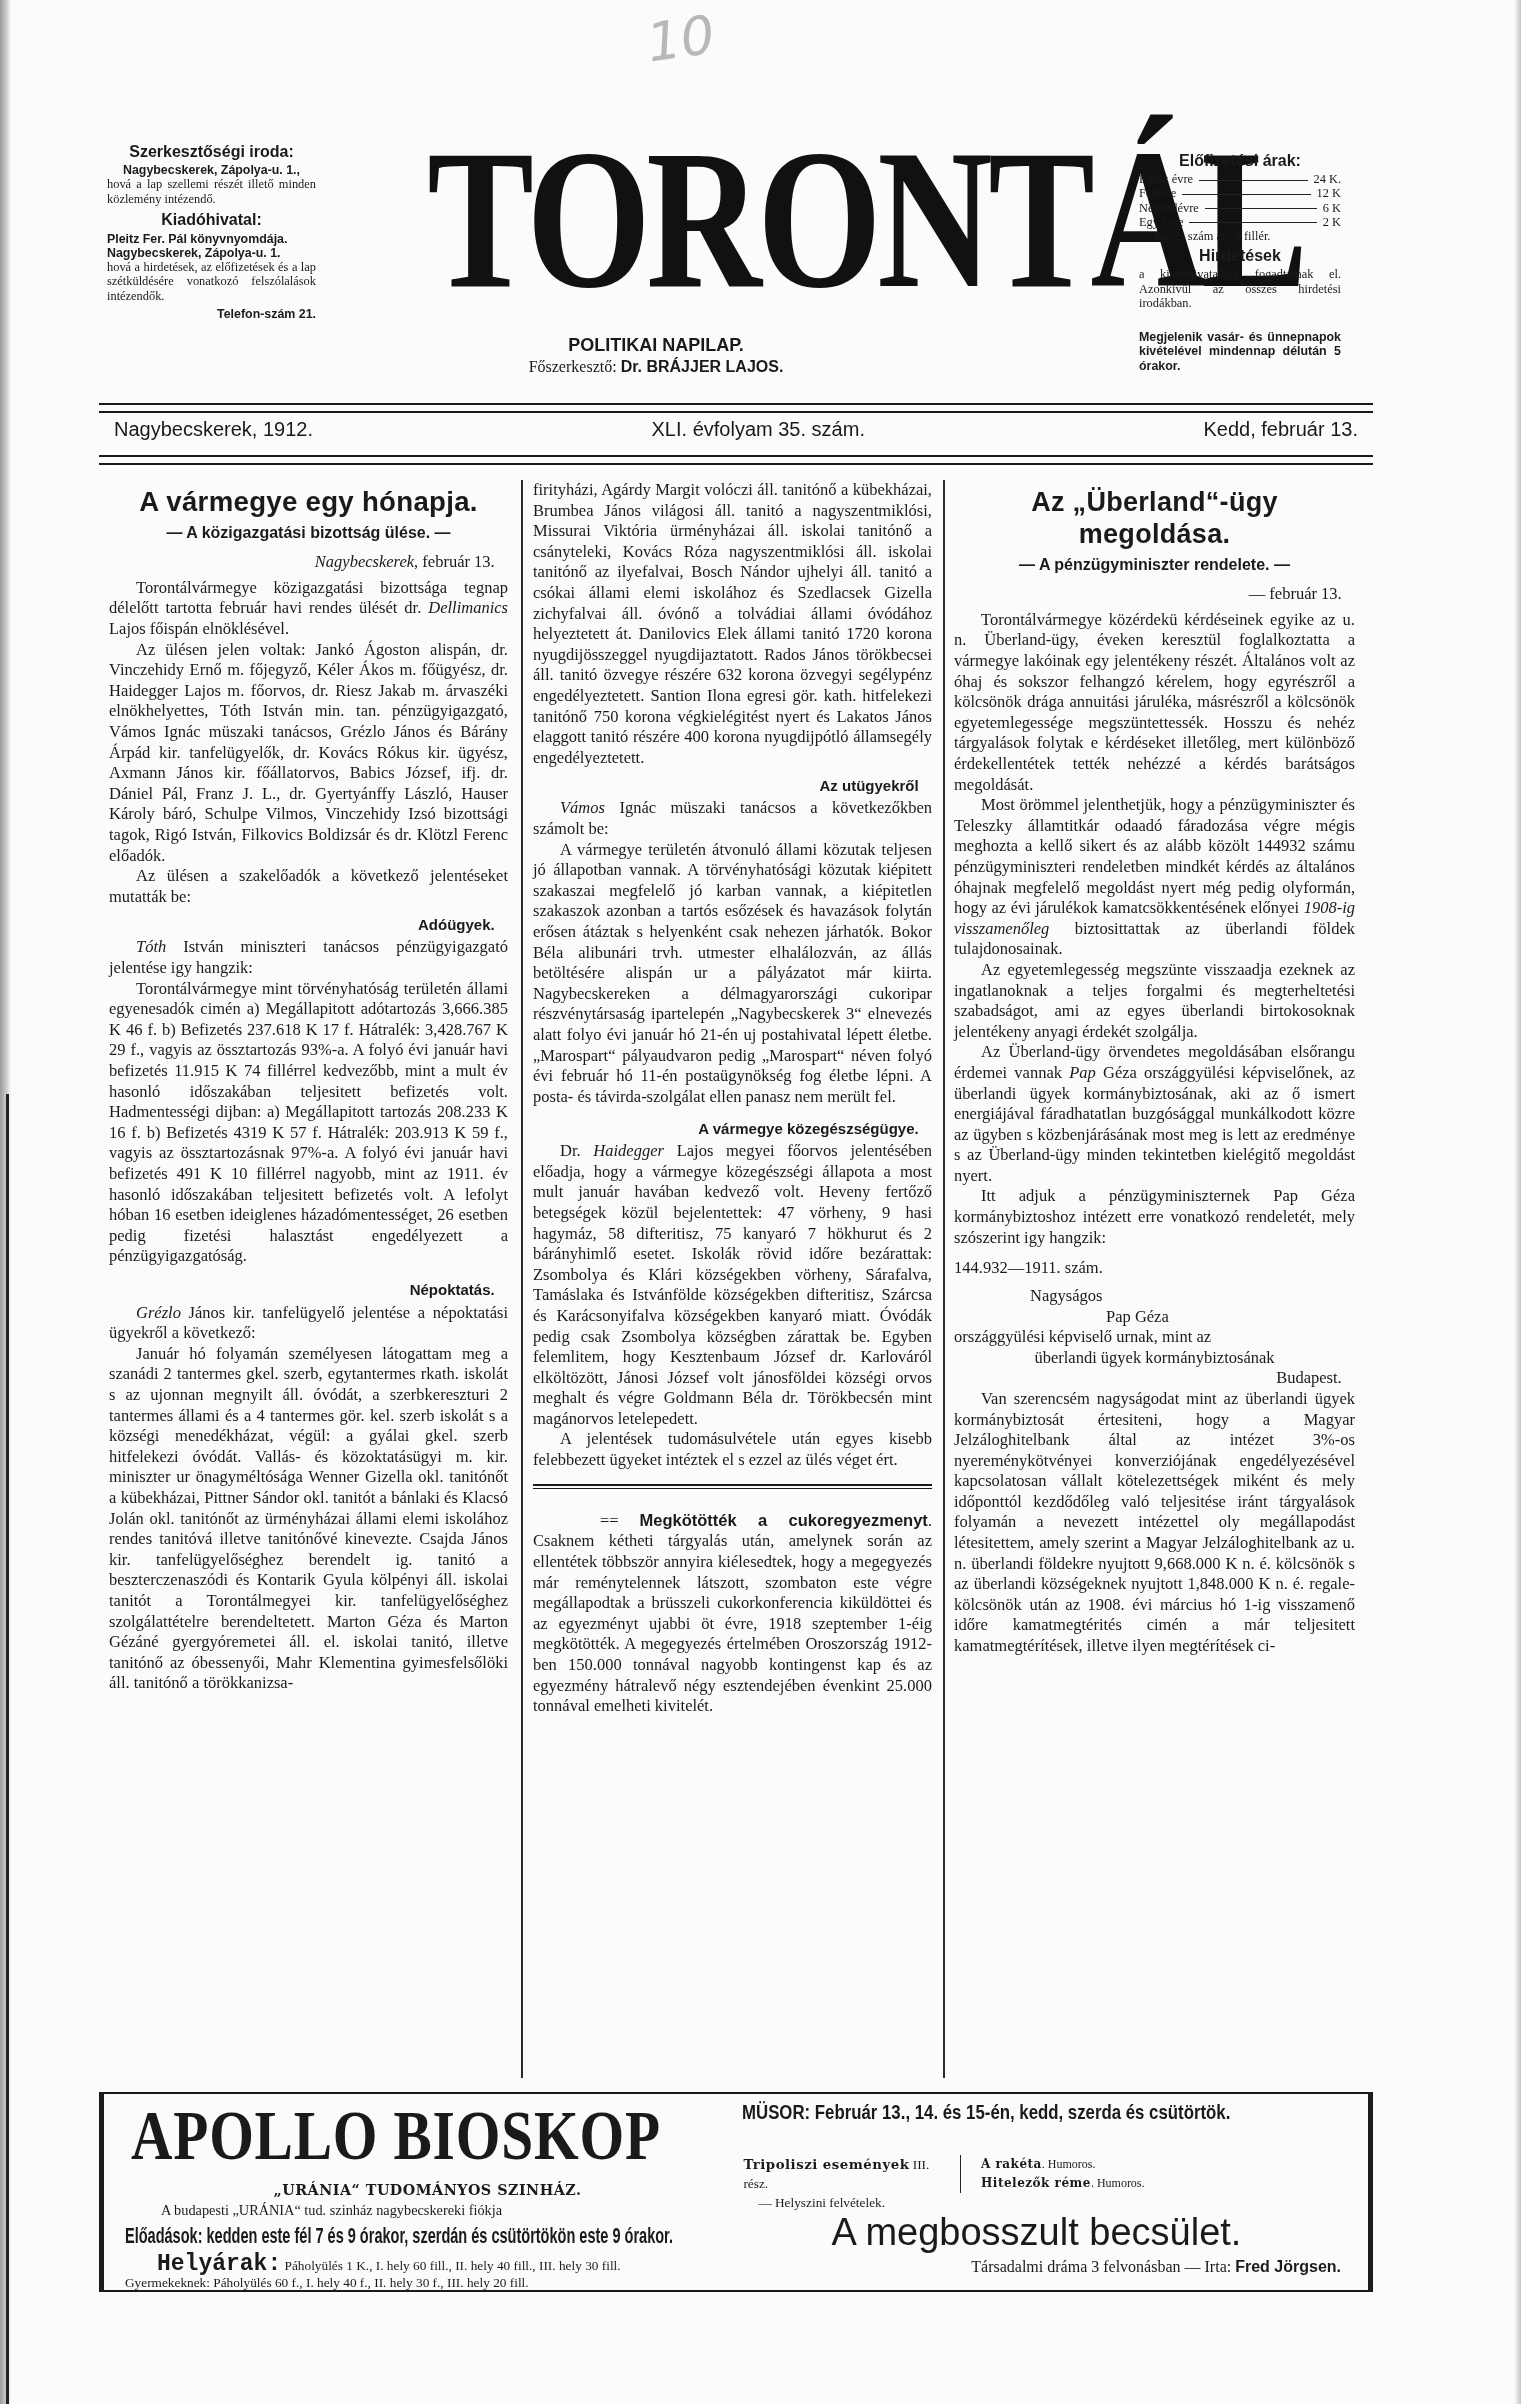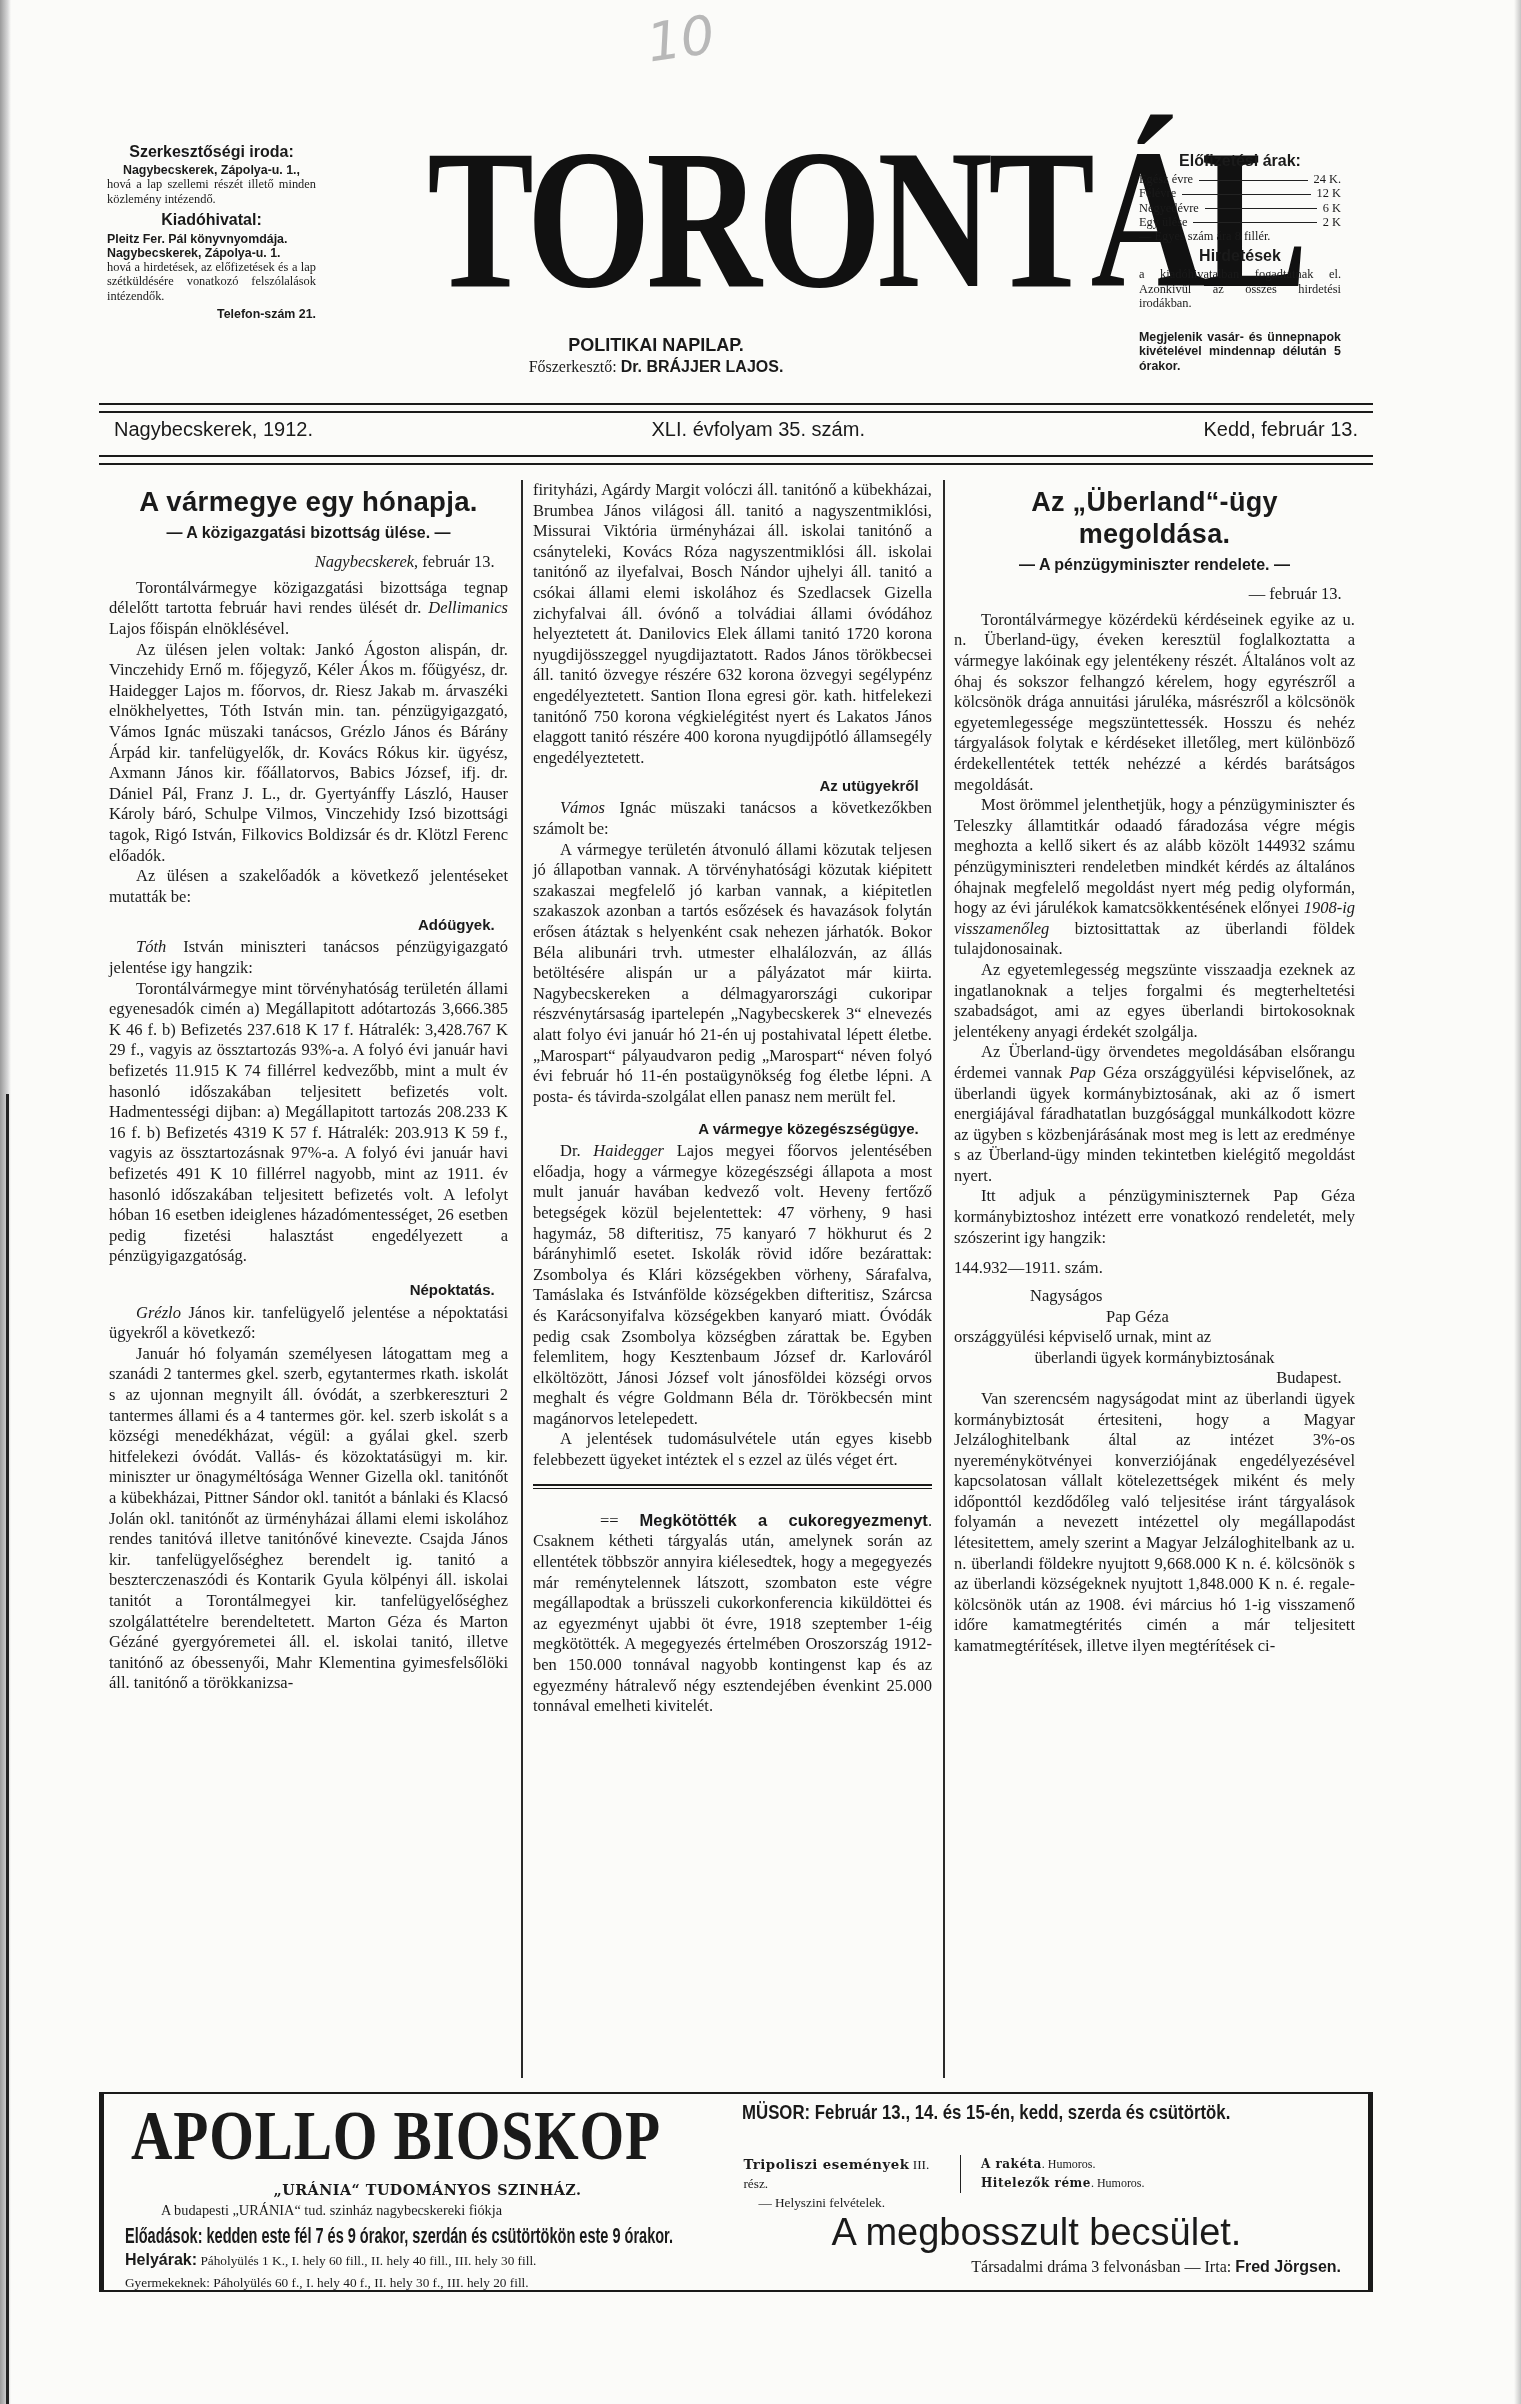--- a/index.html
+++ b/index.html
@@ -60,21 +60,21 @@
 
   
   .ad-left { left: 99px; top: 2092px; width: 666px; height: 200px; border: 2.9px solid #1a1a1a; border-left-width: 5.7px; border-right: none; box-sizing: border-box; }
   .ad-right { left: 732px; top: 2092px; width: 641px; height: 200px; border: 2.9px solid #1a1a1a; border-right-width: 5.7px; border-left: none; box-sizing: border-box; }
   .apollo { position: absolute; left: 27px; top: 3.8px; font-family: "Liberation Serif", serif; font-weight: bold;
     font-size: 70px; line-height: 76px; transform: scaleX(0.82); transform-origin: left top; letter-spacing: 1px; white-space: nowrap; }
   .urania { position: absolute; left: 0; top: 88px; width: 647px; text-align: center; font-weight: bold; font-size: 14.3px; letter-spacing: 0.5px; }
   .budapesti { position: absolute; left: 57px; top: 108px; font-size: 14.3px; }
   .eload { position: absolute; left: 21px; top: 129px; font-size: 22px; white-space: nowrap; transform: scaleX(0.66); transform-origin: left top; }
   .helyarak { position: absolute; left: 21px; top: 157px; font-size: 13.3px; white-space: nowrap; }
-  .helyarak .big { font-family: Liberation Sans, sans-serif; font-weight: bold; font-size: 16px; }
+  .helyarak .big { font-family: Liberation Mono, monospace; font-weight: bold; font-size: 23px; margin-left: 32px; }
   .gyermek { position: absolute; left: 21px; top: 181px; font-size: 13.3px; white-space: nowrap; }
   .musor { position: absolute; left: 9.5px; top: 5.7px; font-size: 21px; white-space: nowrap; transform: scaleX(0.80); transform-origin: left top; }
   .prog-l { position: absolute; left: 11.4px; top: 61px; width: 209px; font-size: 13.3px; line-height: 19px; }
   .prog-div { position: absolute; left: 228px; top: 61px; width: 1px; height: 38px; background: #222; }
   .prog-r { position: absolute; left: 249px; top: 61px; width: 285px; font-size: 12px; line-height: 19px; }
   .film { position: absolute; left: 0; top: 116px; width: 609px; text-align: center; font-family: "Liberation Sans", sans-serif; font-size: 38px; line-height: 44px; font-weight: normal; }
   .film-sub { position: absolute; left: 0; top: 164px; width: 609px; text-align: right; font-size: 16px; }
   .blk { font-family: "DejaVu Serif", serif; font-weight: bold; letter-spacing: 0.5px; }
 </style>
 </head>
@@ -113,21 +113,21 @@
       <span>Félévre</span>
       <span class="dash"></span>
       <span>12 K</span>
     </div>
   <div class="price-row">
       <span>Negyedévre</span>
       <span class="dash"></span>
       <span>6 K</span>
     </div>
   <div class="price-row">
-      <span>Egy ülése</span>
+      <span>Egy évre</span>
       <span class="dash"></span>
       <span>2 K</span>
     </div>
   <div>— Egyes szám ára 8 fillér.</div>
   <div class="h" style="margin-top:5.7px">Hirdetések</div>
   <div>a kiadóhivatalban fogadtatnak el. Azonkivül az összes hirdetési irodákban.</div>
   <div style="margin-top:20px"><b>Megjelenik vasár- és ünnepnapok kivételével mindennap délután 5 órakor.</b></div>
 </div>
 
 <div class="rule2" style="top:403px"></div>

